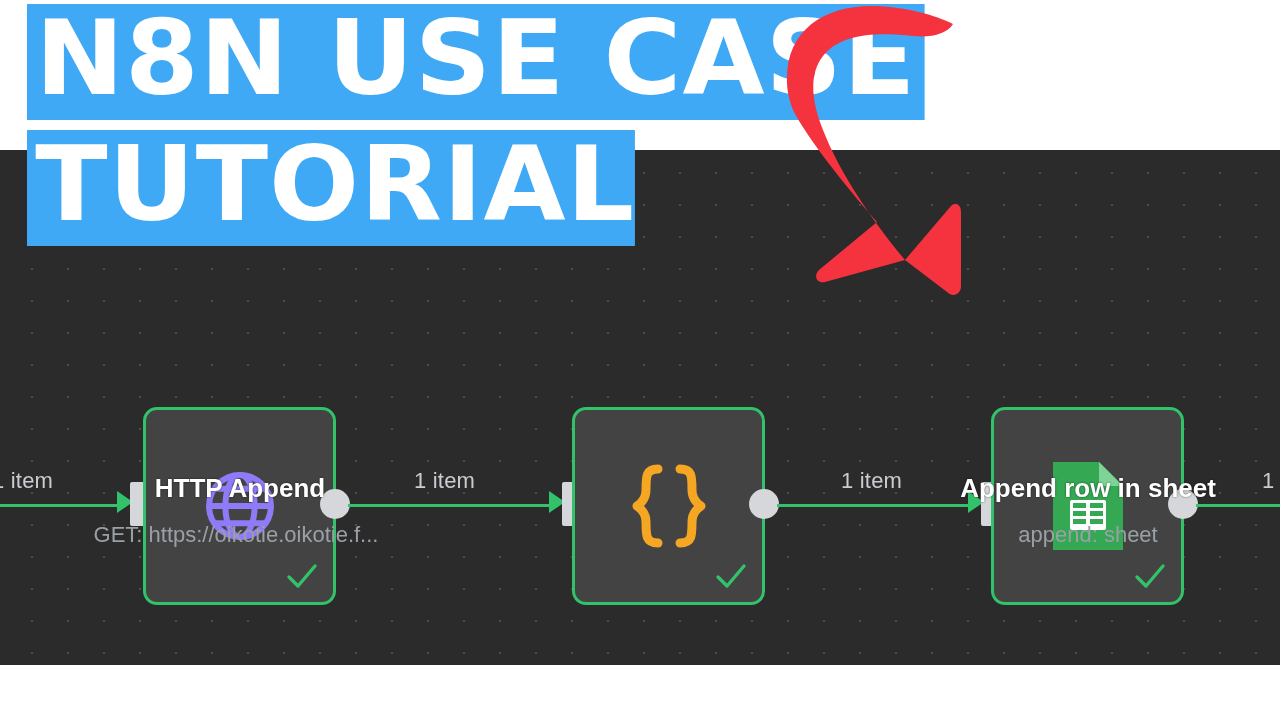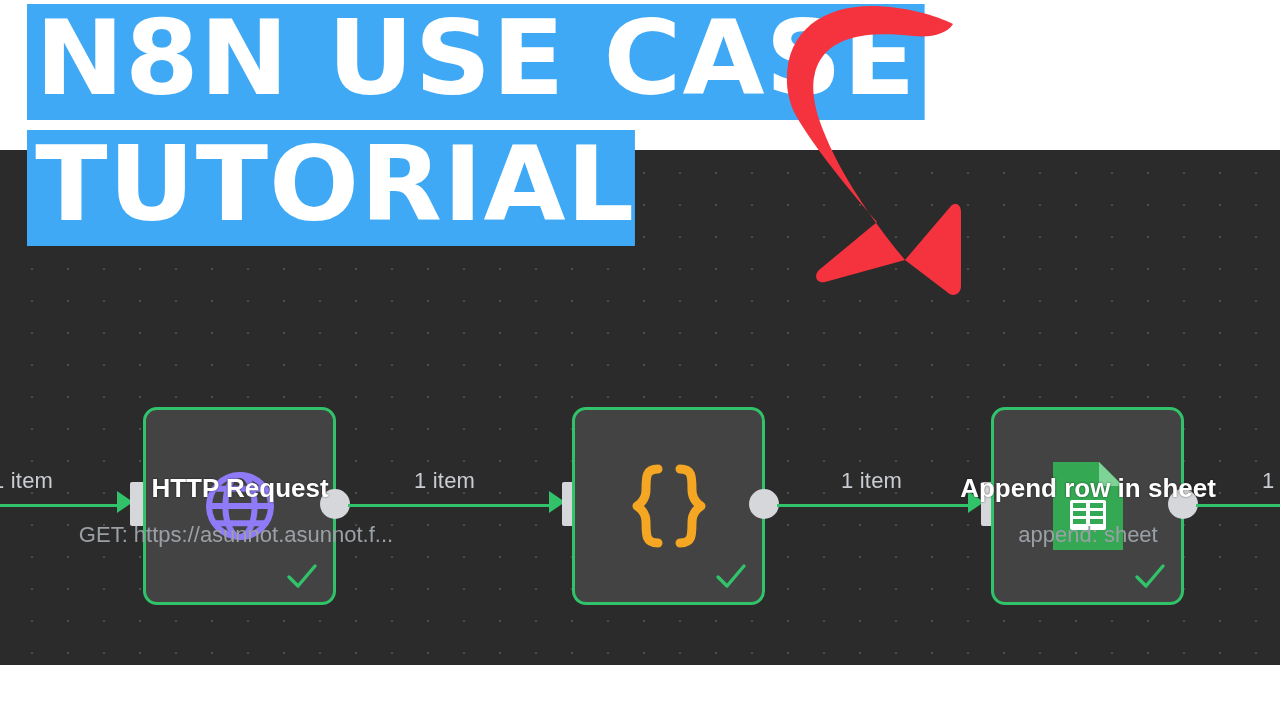--- a/index.html
+++ b/index.html
@@ -179,22 +179,22 @@
         <svg width="34" height="34" viewBox="0 0 34 34" aria-hidden="true">
           <polyline points="4,17 13,26 30,6" fill="none" stroke="#31c26a" stroke-width="3.4" stroke-linecap="round" stroke-linejoin="round"></polyline>
         </svg>
       </div>
     </div>
     <div class="wire-dot" style="left:1168px;"></div>
 
     <div class="wire" style="left:1196px; width:90px;"></div>
     <div class="wire-label" style="left:1262px;">1</div>
 
-    <div class="node-title" style="left:30px; top:323px;">HTTP Request</div>
-    <div class="node-sub" style="left:26px; top:372px;">GET: https://asunnot.asunnot.f...</div>
+    <div class="node-title" style="left:30px; top:323px;">HTTP Append</div>
+    <div class="node-sub" style="left:26px; top:372px;">GET: https://oikotie.oikotie.f...</div>
 
 
     <div class="node-title" style="left:878px; top:323px;">Append row in sheet</div>
     <div class="node-sub" style="left:878px; top:372px;">append: sheet</div>
 
   </div>
 
   <div id="title-block">
     <span id="title-line-1" class="title-line">N8N USE CASE</span>
     <span id="title-line-2" class="title-line">TUTORIAL</span>

